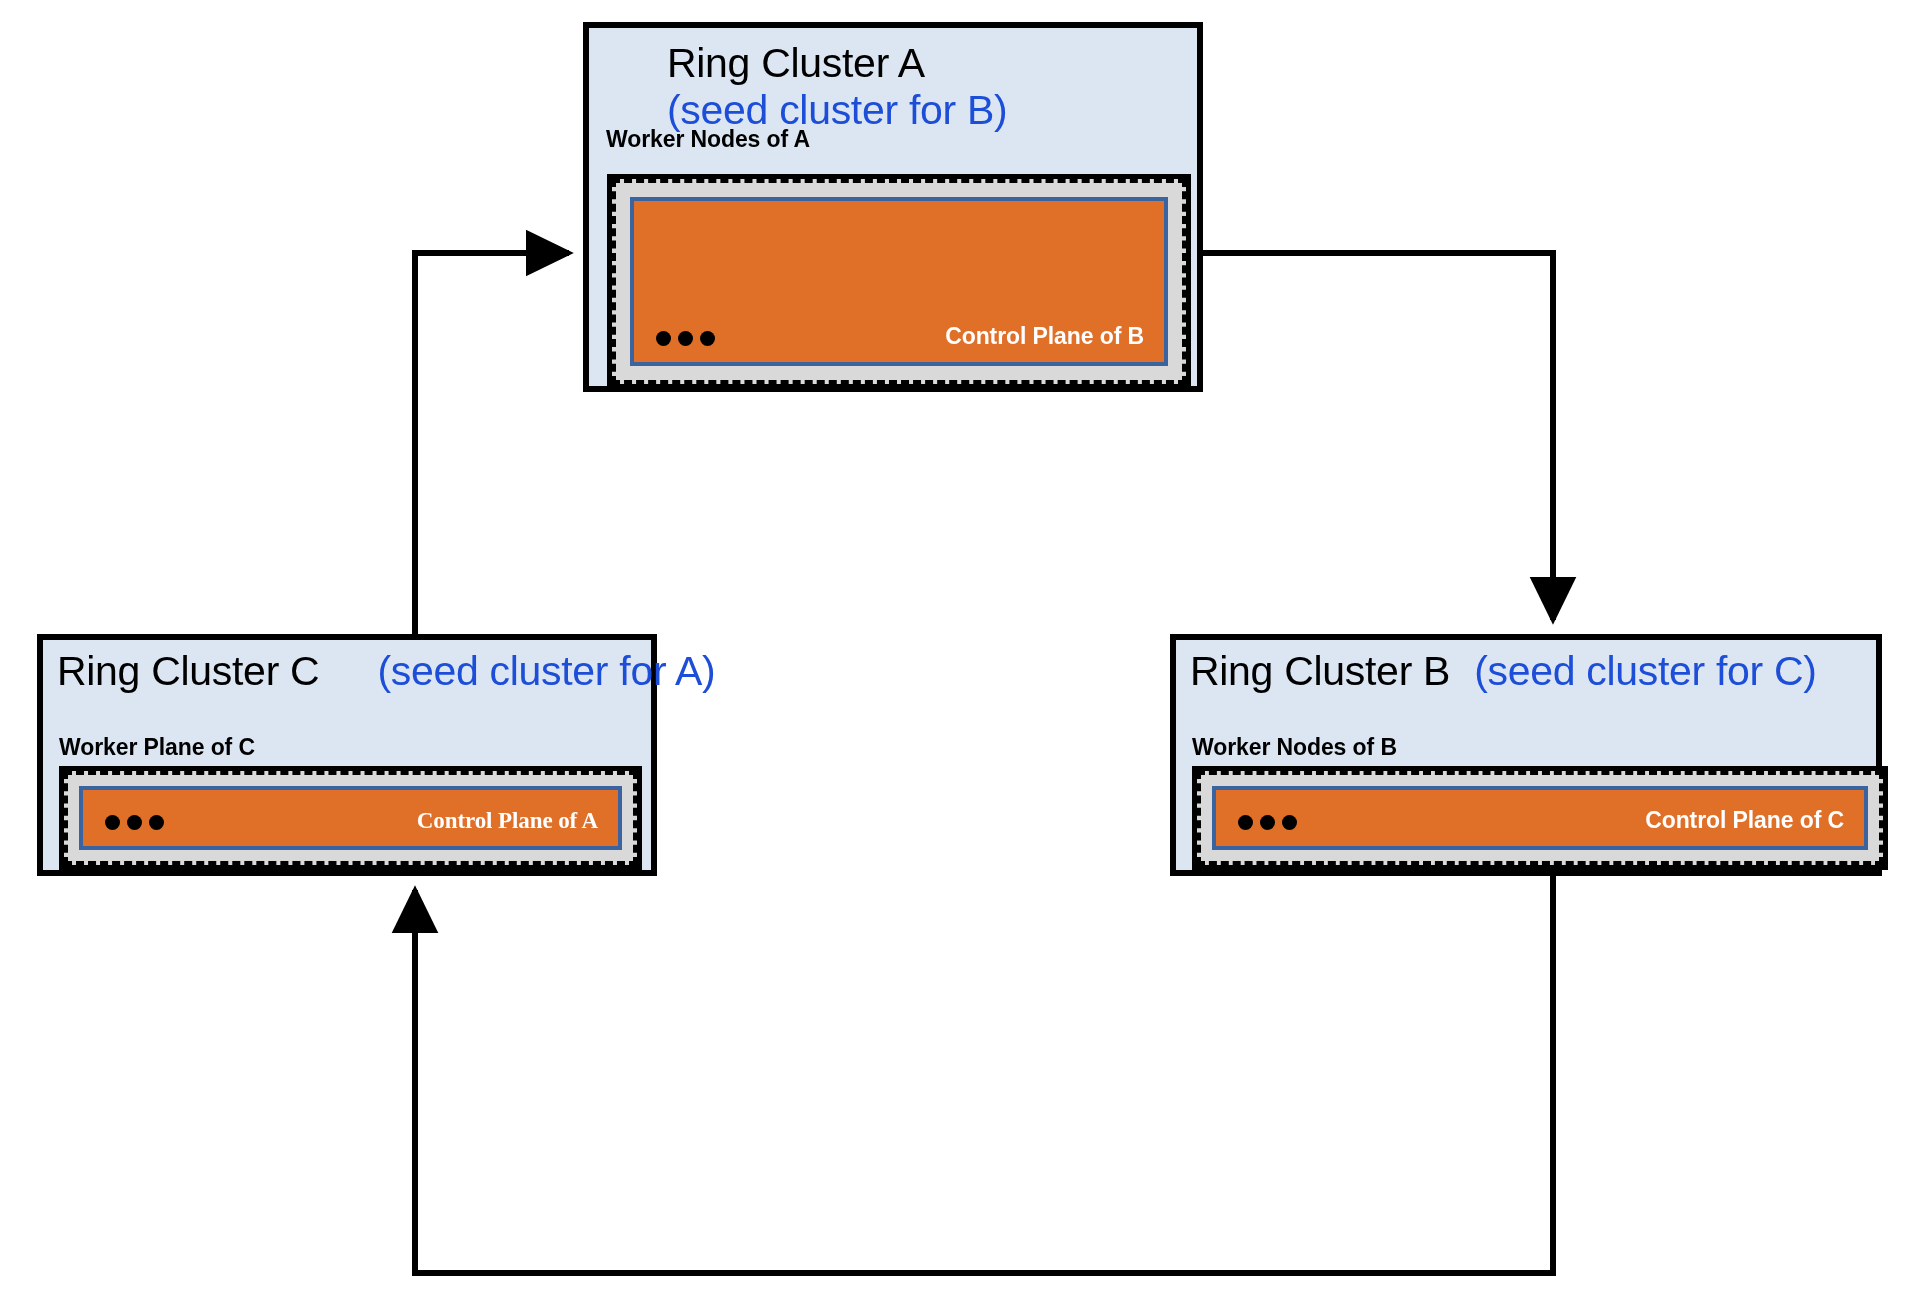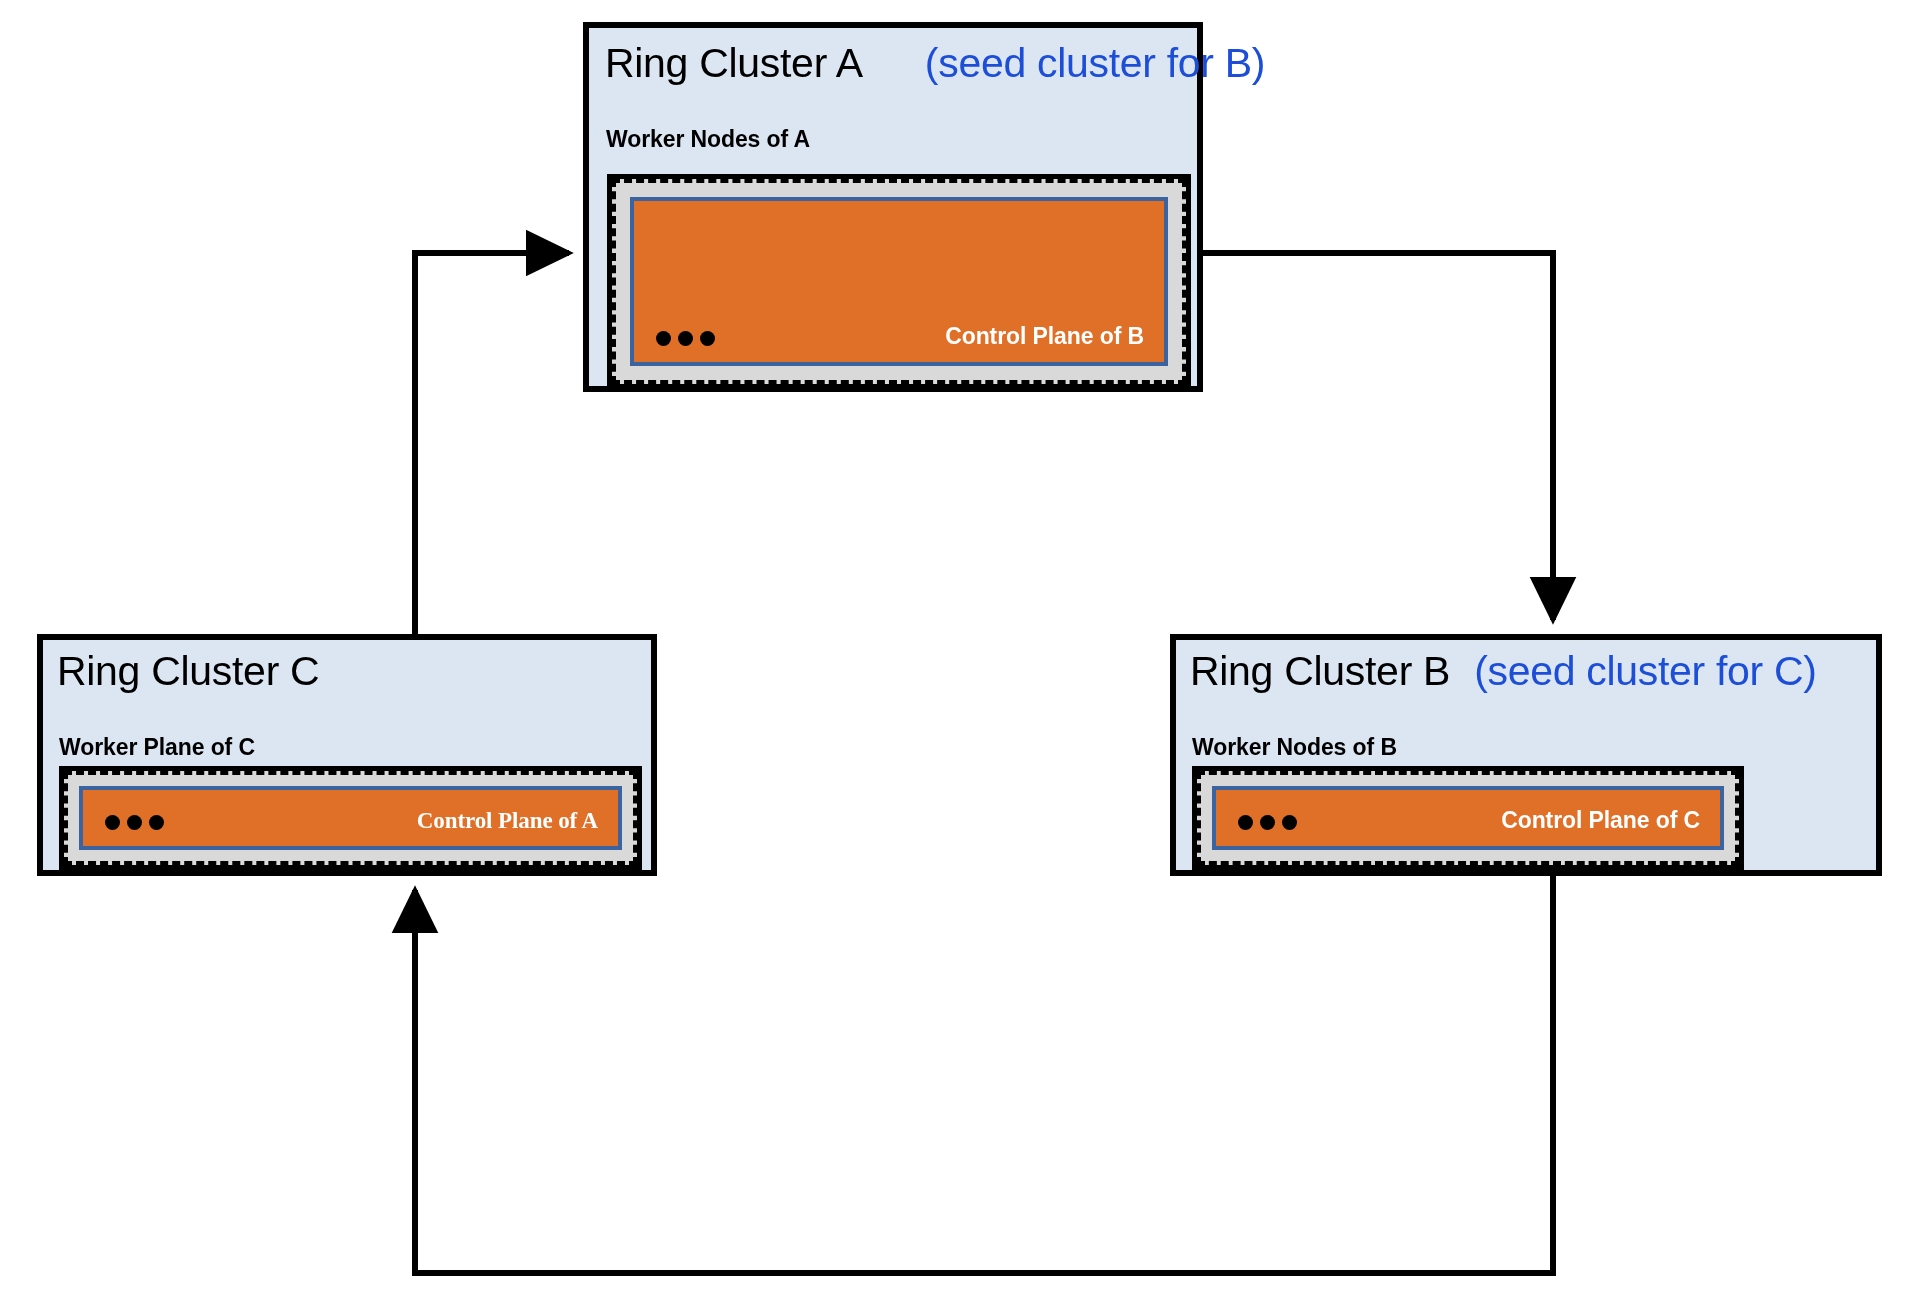--- a/index.html
+++ b/index.html
@@ -25,42 +25,42 @@
   .control-plane{background:#e06f28;border:4px solid #3a63a0;box-sizing:border-box;
                  position:relative;display:flex;align-items:flex-end;
                  justify-content:space-between;}
   .dots{position:absolute;left:22px;bottom:16px;display:flex;gap:7px;}
   .dots i{display:block;width:15px;height:15px;border-radius:50%;background:#000000;}
   .cp-label{position:absolute;right:20px;bottom:12px;color:#ffffff;
             font-size:23px;font-weight:700;letter-spacing:-0.1px;}
 
   
   #cluster-a{left:583px;top:22px;width:620px;height:370px;}
-  #cluster-a .cluster-head{margin:12px 0 0 16px;}
+  #cluster-a .cluster-head{margin:12px 0 0 16px;flex-direction:column;}
   #cluster-a .cluster-seed{margin-left:62px;}
   #cluster-a .worker-label{position:absolute;left:17px;top:98px;}
   #cluster-a .node-outer{position:absolute;left:18px;top:146px;width:584px;height:215px;}
   #cluster-a .node-dashed{padding:14px;}
   #cluster-a .control-plane{width:100%;height:100%;}
 
   
   #cluster-c{left:37px;top:634px;width:620px;height:242px;}
   #cluster-c .cluster-head{margin:8px 0 16px 14px;}
   #cluster-c .cluster-seed{margin-left:58px;}
   #cluster-c .worker-label{position:absolute;left:16px;top:94px;}
   #cluster-c .node-outer{position:absolute;left:16px;top:126px;width:583px;height:104px;font-family:Liberation Serif, serif;}
   #cluster-c .node-dashed{padding:11px;}
   #cluster-c .control-plane{width:100%;height:100%;}
 
   
   #cluster-b{left:1170px;top:634px;width:712px;height:242px;}
   #cluster-b .cluster-head{margin:8px 0 0 14px;}
   #cluster-b .cluster-seed{margin-left:24px;}
   #cluster-b .worker-label{position:absolute;left:16px;top:94px;}
-  #cluster-b .node-outer{position:absolute;left:16px;top:126px;width:552px;height:104px;}
+  #cluster-b .node-outer{position:absolute;left:16px;top:126px;width:696px;height:104px;}
   #cluster-b .node-dashed{padding:11px;}
   #cluster-b .control-plane{width:100%;height:100%;}
 </style>
 </head>
 <body>
 
 <div class="canvas">
 
   <svg class="arrow-layer" width="1924" height="1306" viewBox="0 0 1924 1306">
     <defs>
@@ -92,20 +92,21 @@
           </span>
           <span class="cp-label">Control Plane of B</span>
         </div>
       </div>
     </div>
   </div>
 
   <div class="cluster" id="cluster-c">
     <div class="cluster-head">
       <span class="cluster-title">Ring Cluster C</span>
+      <span class="cluster-seed">(seed cluster for A)</span>
     </div>
     <div class="worker-label">Worker Plane of C</div>
     <div class="node-outer">
       <div class="node-dashed">
         <div class="control-plane">
           <span class="dots">
             <i></i>
               <i></i>
               <i></i>
           </span>

